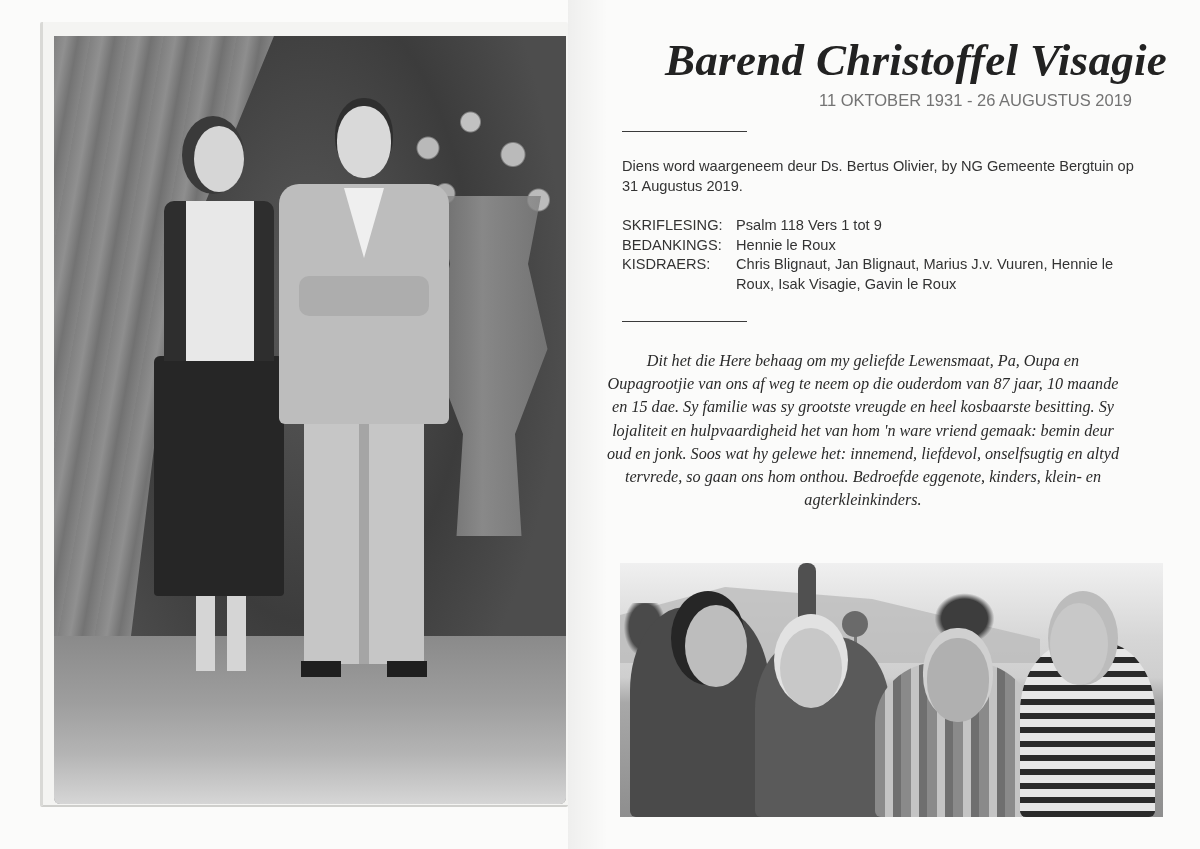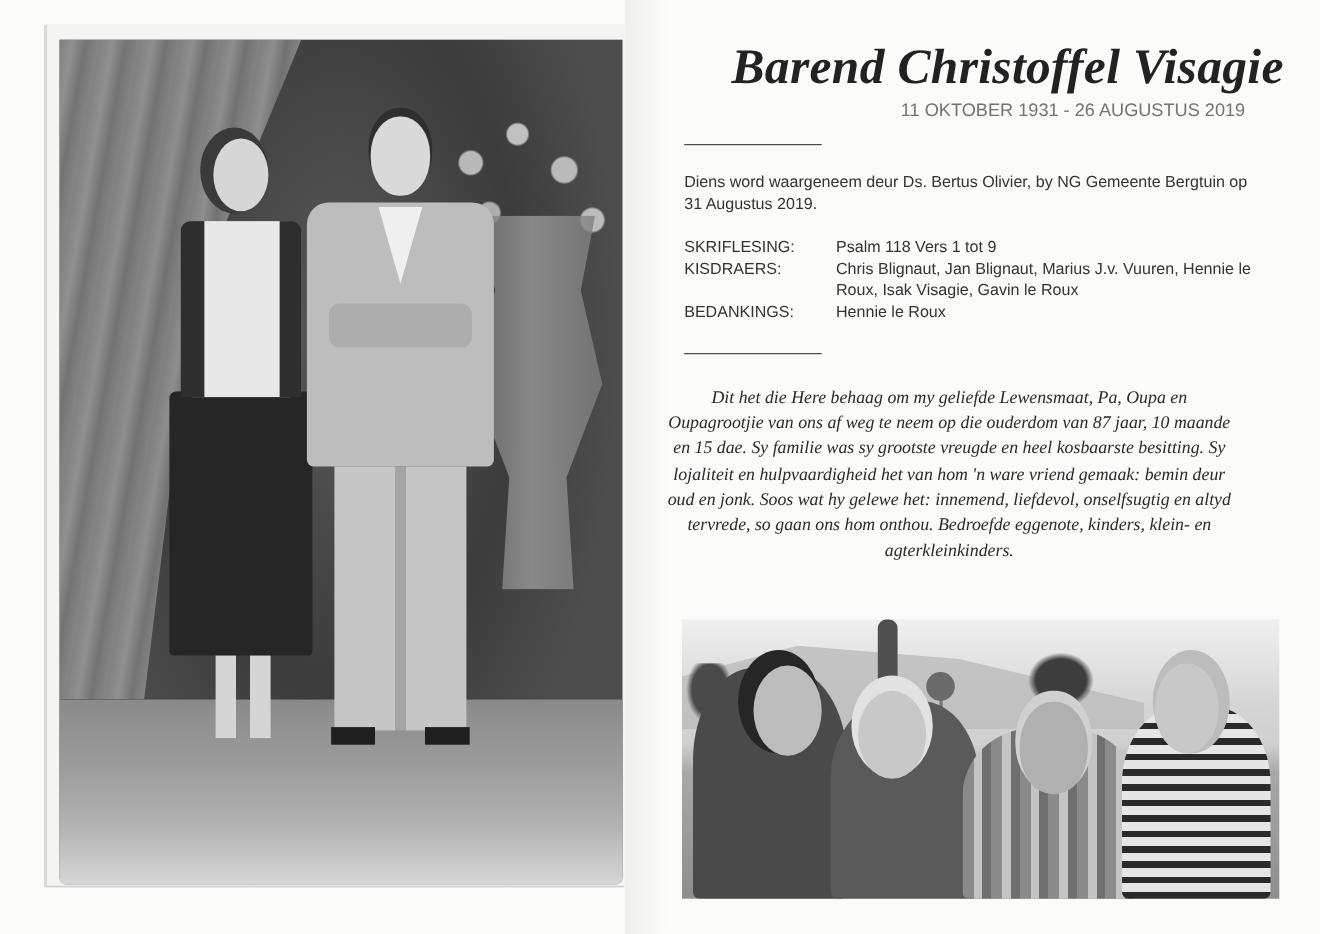--- a/index.html
+++ b/index.html
@@ -90,21 +90,21 @@
     .div1 { top: 131px; }
     .div2 { top: 321px; }
 
     .service {
       position: absolute; left: 622px; top: 156px; width: 520px;
       font-size: 14.6px; line-height: 20px; color: #333;
     }
     .roles { position: absolute; left: 622px; top: 216px; width: 520px; font-size: 14.6px; line-height: 19.5px; color: #333; }
     .role-row { display: flex; justify-content: flex-end; }
     .role-label { width: 114px; flex: none; white-space: nowrap; }
-    .role-value { flex: 1; margin-left: 24px; }
+    .role-value { flex: 1; }
 
     .tribute {
       position: absolute; left: 603px; top: 350px; width: 520px;
       font-family: "Liberation Serif", serif; font-style: italic;
       font-size: 16.2px; line-height: 23.2px; color: #2a2a2a; text-align: center;
     }
 
     
     .photo-family {
       position: absolute; left: 620px; top: 563px; width: 543px; height: 254px;
@@ -160,26 +160,26 @@
 <div class="divider div1"></div>
 
 <p class="service">Diens word waargeneem deur Ds. Bertus Olivier, by NG Gemeente Bergtuin op 31 Augustus 2019.</p>
 
 <div class="roles">
   <div class="role-row">
     <span class="role-label">SKRIFLESING:</span>
     <span class="role-value">Psalm 118 Vers 1 tot 9</span>
   </div>
   <div class="role-row">
+    <span class="role-label">BEDANKINGS:</span>
+    <span class="role-value">Hennie le Roux</span>
+  </div>
+  <div class="role-row">
     <span class="role-label">KISDRAERS:</span>
     <span class="role-value">Chris Blignaut, Jan Blignaut, Marius J.v. Vuuren, Hennie le Roux, Isak Visagie, Gavin le Roux</span>
-  </div>
-  <div class="role-row">
-    <span class="role-label">BEDANKINGS:</span>
-    <span class="role-value">Hennie le Roux</span>
   </div>
 </div>
 
 <div class="divider div2"></div>
 
 <p class="tribute">Dit het die Here behaag om my geliefde Lewensmaat, Pa, Oupa en Oupagrootjie van ons af weg te neem op die ouderdom van 87 jaar, 10 maande en 15 dae. Sy familie was sy grootste vreugde en heel kosbaarste besitting. Sy lojaliteit en hulpvaardigheid het van hom 'n ware vriend gemaak: bemin deur oud en jonk. Soos wat hy gelewe het: innemend, liefdevol, onselfsugtig en altyd tervrede, so gaan ons hom onthou. Bedroefde eggenote, kinders, klein- en agterkleinkinders.</p>
 
 <div class="photo-family" title="black-and-white photo of four smiling adults on a beachfront promenade with palm trees and mountains behind">
   <div class="mountain"></div>
   <div class="tree1"></div>

